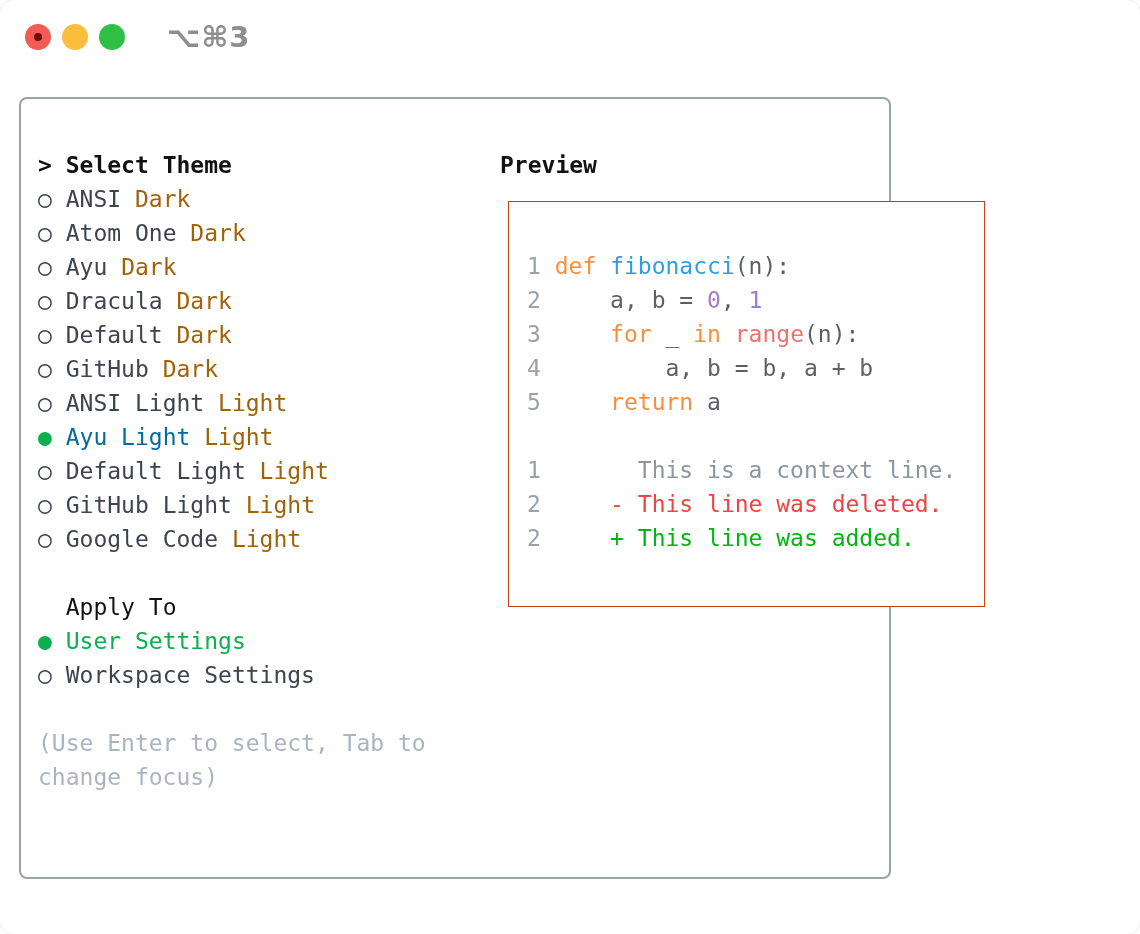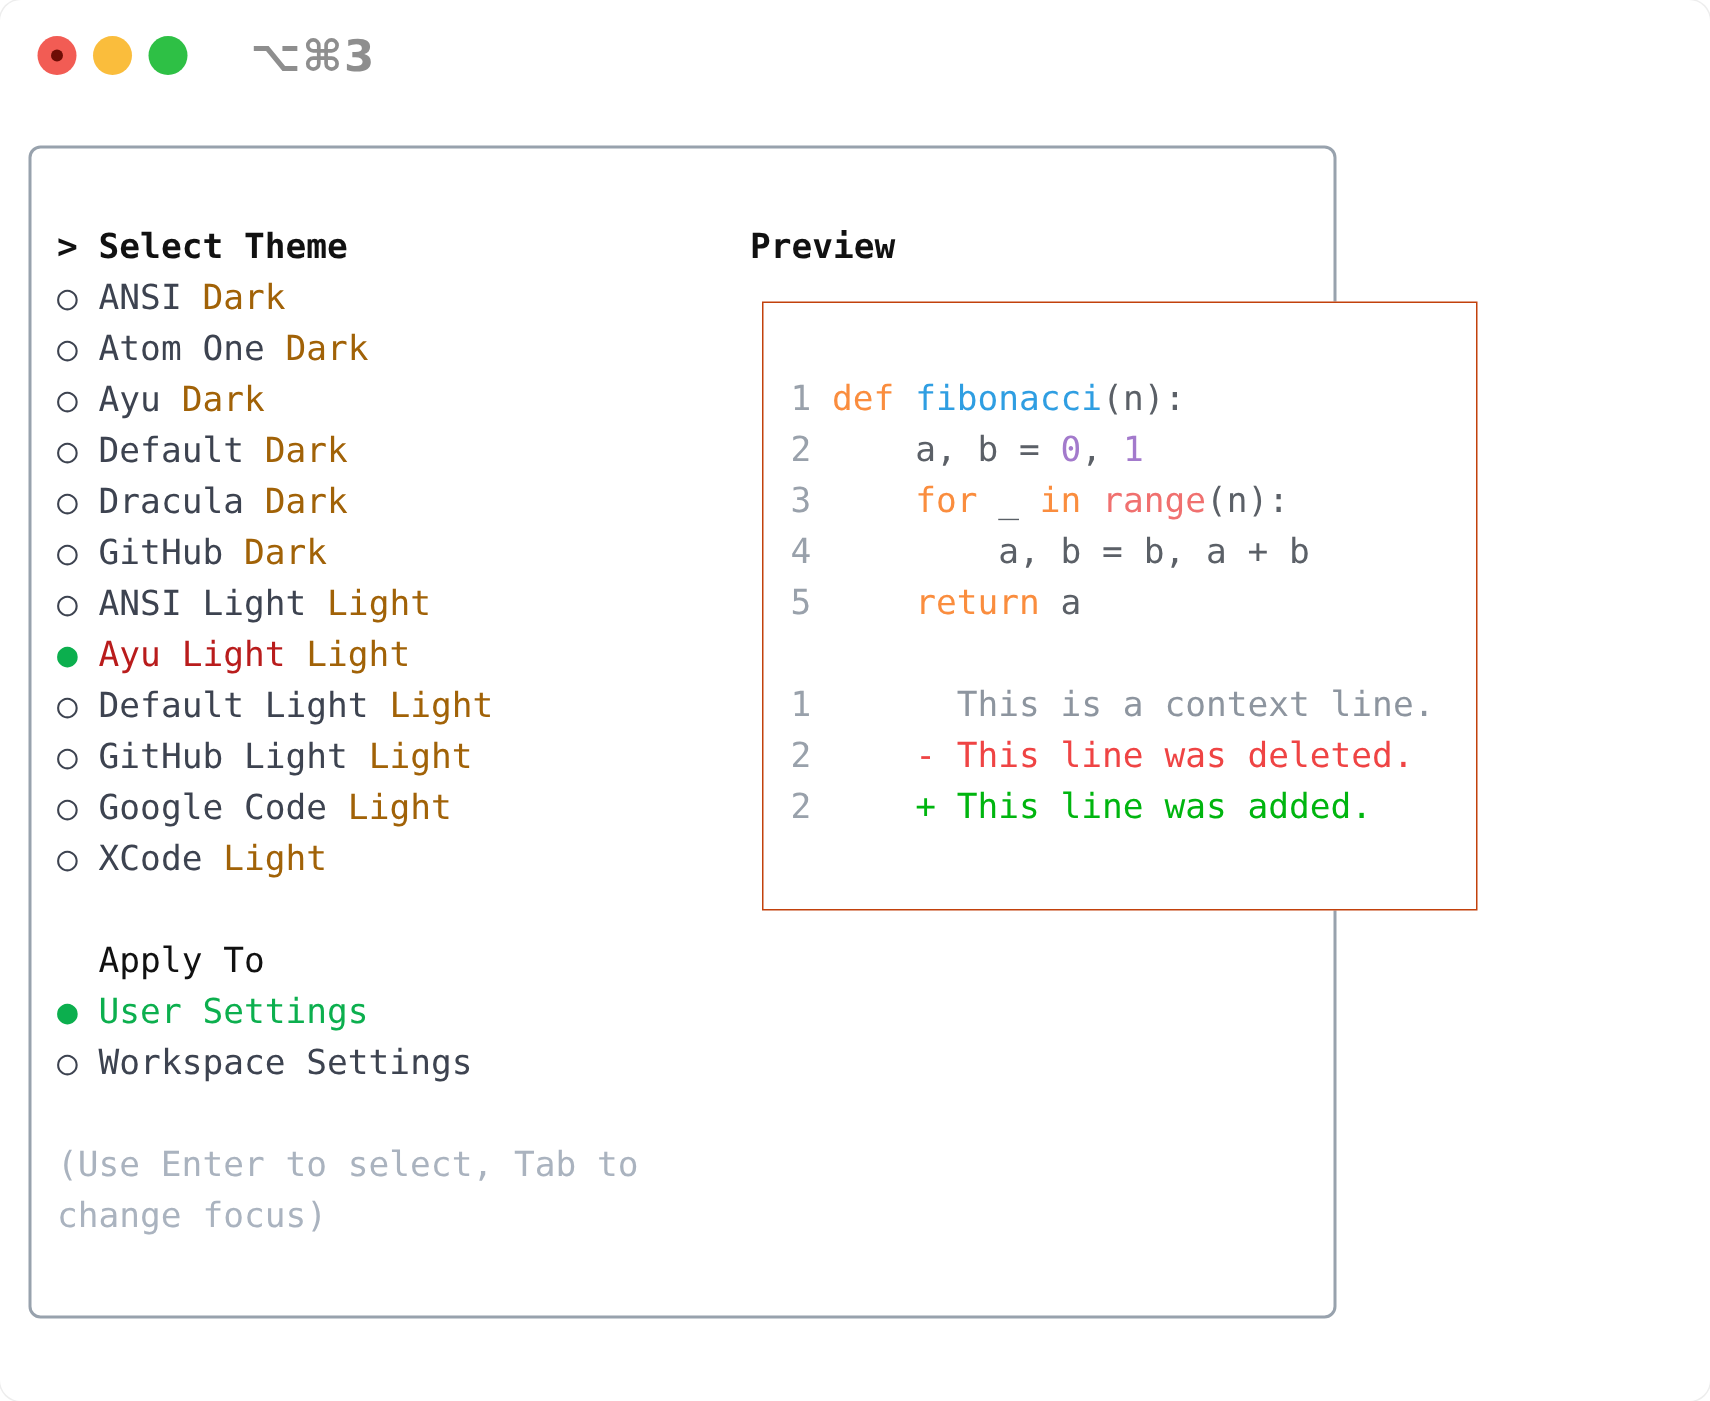--- a/index.html
+++ b/index.html
@@ -36,21 +36,21 @@
 
   .row { height:34px; line-height:34px; font-size:23px; white-space:pre; }
 
   
   .left-col { position:absolute; left:17px; top:49px; }
   .hdr { color:#111111; font-weight:bold; }
   .prompt { color:#111111; font-weight:bold; }
   .marker { color:#3d4350; }
   .marker.sel { color:#0caf4e; }
   .t-name { color:#3d4350; }
-  .t-name.sel { color:#b91c1c; }
+  .t-name.sel { color:#0369a1; }
   .t-variant { color:#a16207; }
   .apply-hdr { color:#111111; }
   .opt-label { color:#3d4350; }
   .opt-label.sel { color:#0caf4e; }
   .help { color:#aab3bf; }
   .spacer { height:34px; }
 
   
   .preview-hdr {
     position:absolute; left:479px; top:49px;
@@ -90,37 +90,36 @@
     <div class="left-col">
       <div class="row"><span class="prompt">&gt;</span><span class="hdr"> </span><span class="hdr">Select Theme</span></div>
 
       <div id="theme-list">
   <div class="row"><span class="marker">○</span><span> </span><span class="t-name">ANSI</span><span> </span><span class="t-variant">Dark</span></div>
 
   <div class="row"><span class="marker">○</span><span> </span><span class="t-name">Atom One</span><span> </span><span class="t-variant">Dark</span></div>
 
   <div class="row"><span class="marker">○</span><span> </span><span class="t-name">Ayu</span><span> </span><span class="t-variant">Dark</span></div>
 
+  <div class="row"><span class="marker">○</span><span> </span><span class="t-name">Dracula</span><span> </span><span class="t-variant">Dark</span></div>
+
   <div class="row"><span class="marker">○</span><span> </span><span class="t-name">Default</span><span> </span><span class="t-variant">Dark</span></div>
-
-  <div class="row"><span class="marker">○</span><span> </span><span class="t-name">Dracula</span><span> </span><span class="t-variant">Dark</span></div>
 
   <div class="row"><span class="marker">○</span><span> </span><span class="t-name">GitHub</span><span> </span><span class="t-variant">Dark</span></div>
 
   <div class="row"><span class="marker">○</span><span> </span><span class="t-name">ANSI Light</span><span> </span><span class="t-variant">Light</span></div>
 
   <div class="row"><span class="marker sel">●</span><span> </span><span class="t-name sel">Ayu Light</span><span> </span><span class="t-variant">Light</span></div>
 
   <div class="row"><span class="marker">○</span><span> </span><span class="t-name">Default Light</span><span> </span><span class="t-variant">Light</span></div>
 
   <div class="row"><span class="marker">○</span><span> </span><span class="t-name">GitHub Light</span><span> </span><span class="t-variant">Light</span></div>
 
   <div class="row"><span class="marker">○</span><span> </span><span class="t-name">Google Code</span><span> </span><span class="t-variant">Light</span></div>
 
-  <div class="row"><span class="marker">○</span><span> </span><span class="t-name">XCode</span><span> </span><span class="t-variant">Light</span></div>
 </div>
 
       <div class="spacer"></div>
 
       <div class="row"><span class="apply-hdr">  </span><span class="apply-hdr">Apply To</span></div>
 
       <div id="apply-list">
   <div class="row"><span class="marker sel">●</span><span> </span><span class="opt-label sel">User Settings</span></div>
 
   <div class="row"><span class="marker">○</span><span> </span><span class="opt-label">Workspace Settings</span></div>

